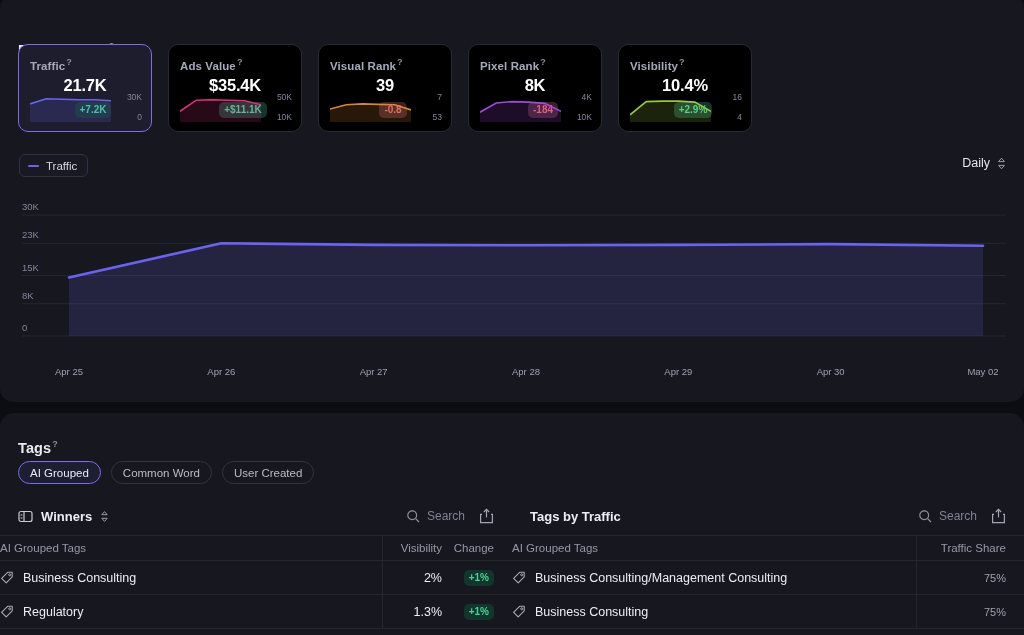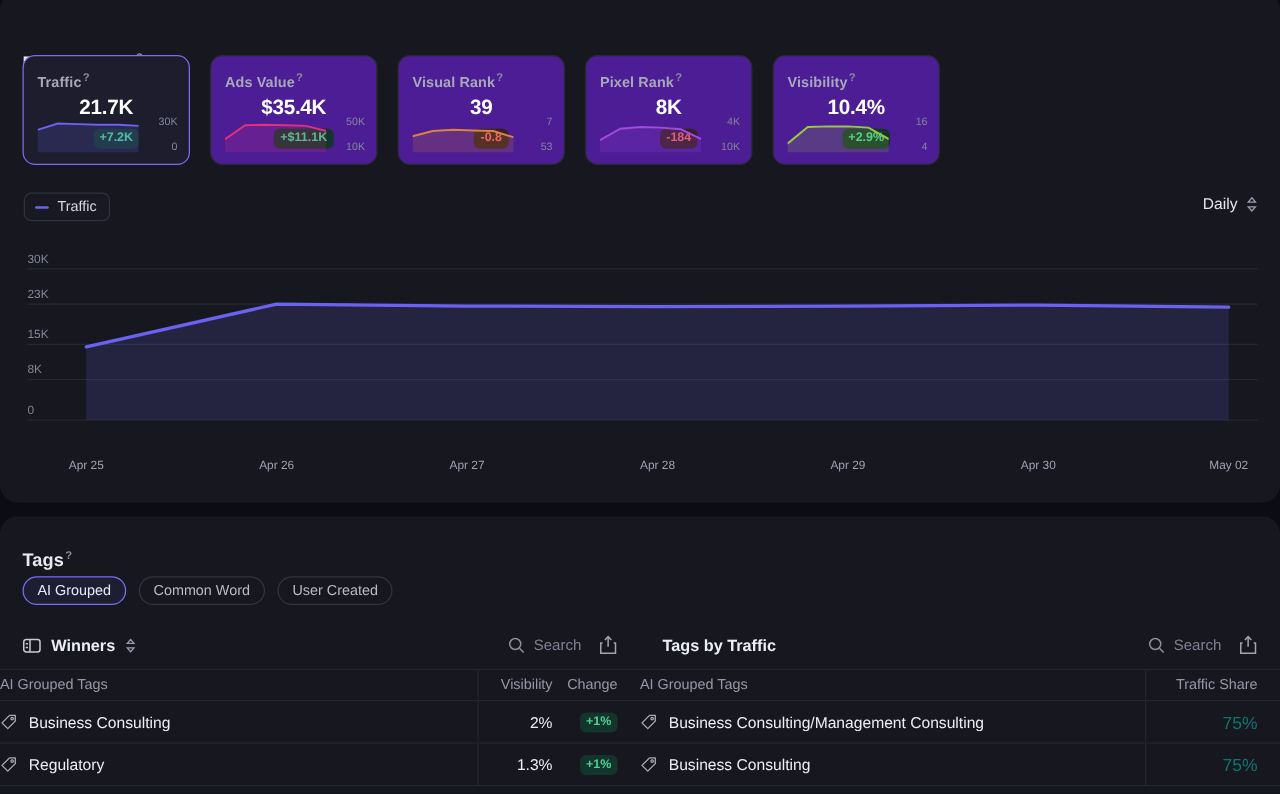--- a/index.html
+++ b/index.html
@@ -26,21 +26,21 @@
   }
   .help-sup {
     font-size: 9px; color: #8b8d9c; vertical-align: super;
     margin-left: 1px; cursor: help;
   }
 
   
   .cards { position: absolute; left: 18px; top: 50px; display: flex; gap: 16px; }
   .card {
     width: 134px; height: 88px;
-    background: #4c1d95;
+    background: #000000;
     border: 1px solid #282a36;
     border-radius: 10px;
     position: relative;
     padding: 10px 11px 0 11px;
   }
   .card.active {
     background: #1d1d2e;
     border-color: #7b6cf0;
   }
   .card-label {
@@ -131,21 +131,21 @@
     font-size: 12.5px; color: #edeef4; overflow: hidden;
     white-space: nowrap;
   }
   .cell-name.head { color: #9698a8; font-size: 11.5px; }
   .c-vis { width: 68px; text-align: right; font-size: 12.5px; color: #edeef4;
            border-left: 1px solid #23252f; padding-right: 8px; height: 100%;
            display: flex; align-items: center; justify-content: flex-end; }
   .c-chg { width: 62px; display: flex; align-items: center; justify-content: flex-end;
            padding-right: 18px; height: 100%; }
   .c-vis.head, .c-chg.head { color: #9698a8; font-size: 11.5px; }
-  .c-share { width: 108px; text-align: right; font-size: 14px; color: #0f766e;
+  .c-share { width: 108px; text-align: right; font-size: 11px; color: #a3a3a3;
              border-left: 1px solid #23252f; padding-right: 18px; height: 100%;
              display: flex; align-items: center; justify-content: flex-end; }
   .c-share.head { color: #9698a8; font-size: 11.5px; }
   svg { display: block; }
 </style>
 </head>
 <body>
 
 <div class="app">
 

